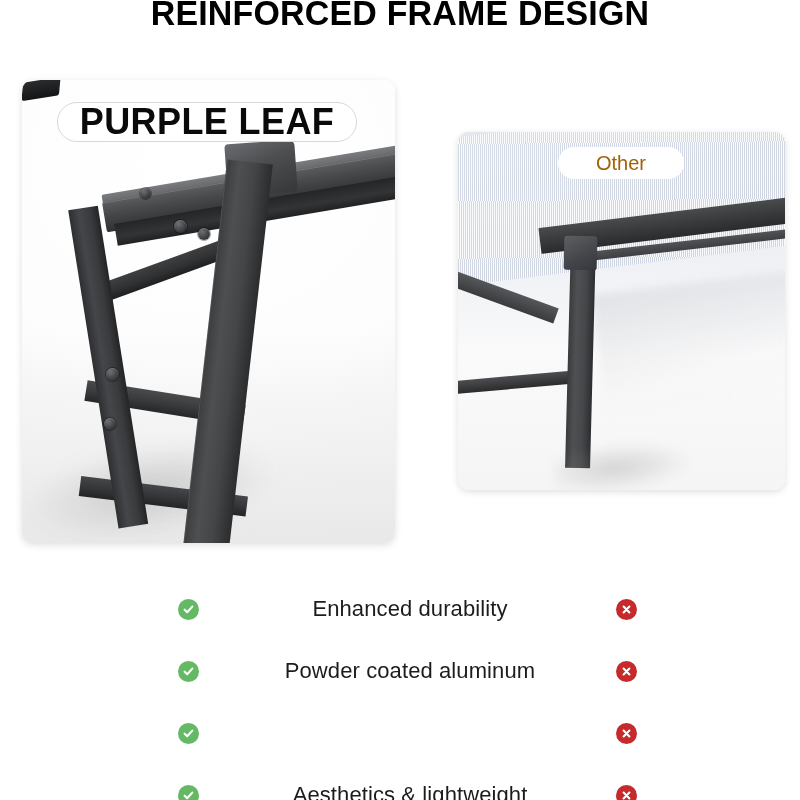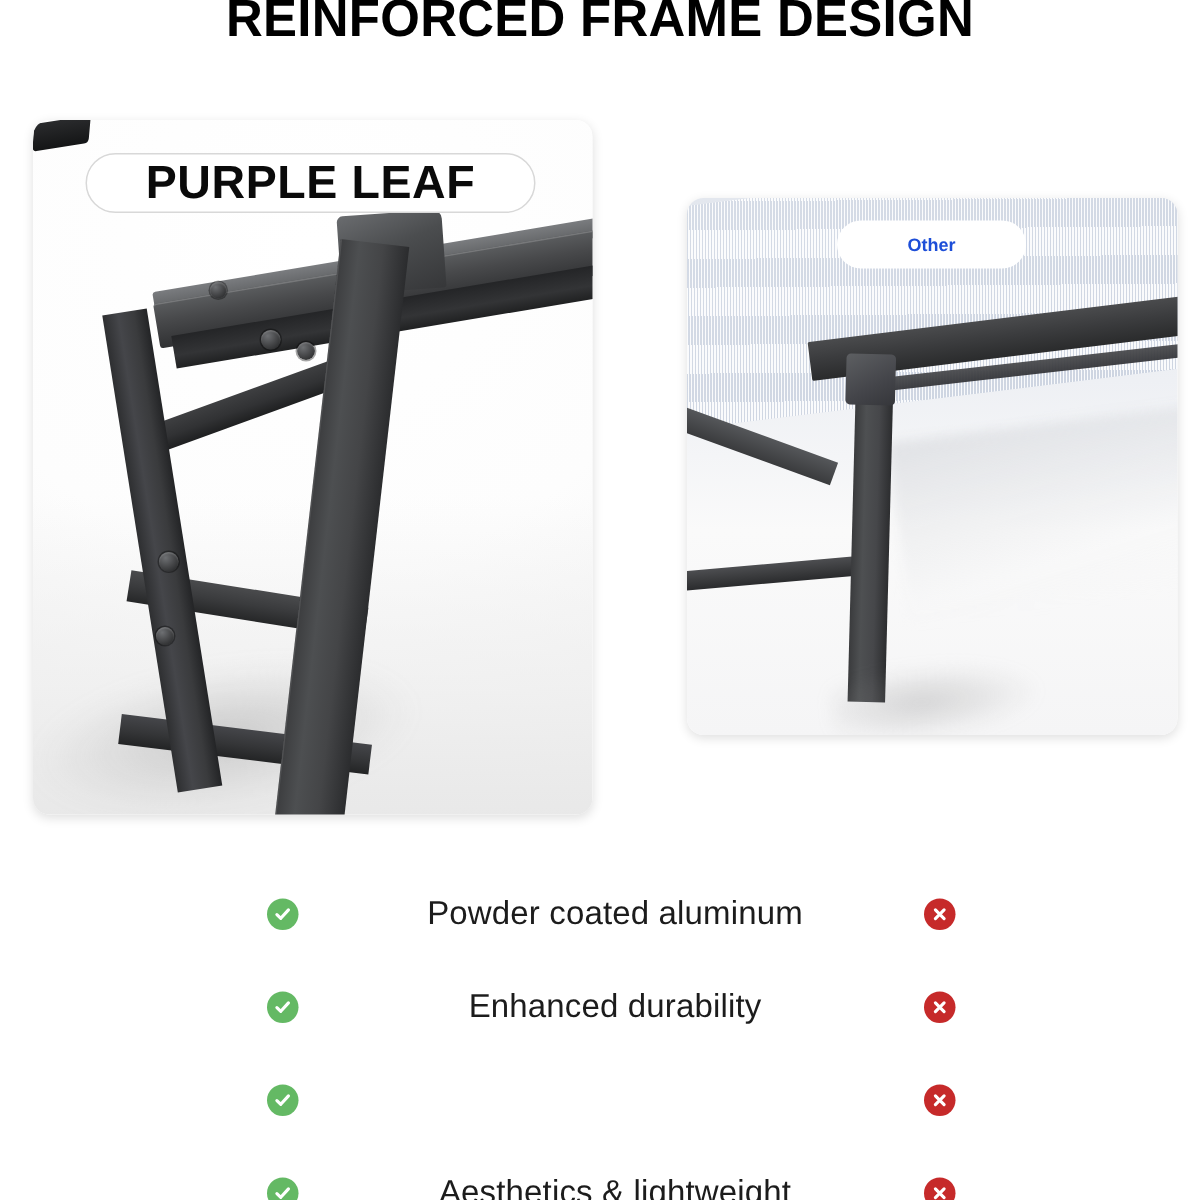--- a/index.html
+++ b/index.html
@@ -64,33 +64,33 @@
     align-items: center;
     justify-content: center;
     z-index: 40;
   }
   .pill-purple-leaf {
     left: 57px;
     top: 102px;
     width: 298px;
     height: 38px;
     border: 1px solid #d8d8d8;
-    font-size: 31px;
+    font-size: 36px;
     font-weight: 700;
     letter-spacing: 0.4px;
     color: #0a0a0a;
   }
   .pill-other {
     left: 558px;
     top: 147px;
     width: 126px;
     height: 32px;
-    font-size: 12px;
-    font-weight: 700;
-    color: #1d4ed8;
+    font-size: 20px;
+    font-weight: 400;
+    color: #a16207;
   }
 
   
   .photo-left-bg {
     position: absolute;
     inset: 0;
     background:
       radial-gradient(120% 85% at 50% 18%, #ffffff 0%, #fdfdfd 55%, #f3f3f3 100%);
   }
   .photo-left-floor {
@@ -435,61 +435,61 @@
 </div>
 
 <div class="features">
 
   <div class="feature-row">
     <span class="icon-check">
       <svg width="13" height="13" viewBox="0 0 13 13">
           <path d="M2.6 6.7 L5.2 9.2 L10.3 3.6" fill="none" stroke="#ffffff" stroke-width="2.1" stroke-linecap="round" stroke-linejoin="round"></path>
         </svg>
     </span>
+    <span class="feature-label">Enhanced durability</span>
+    <span class="icon-cross">
+      <svg width="13" height="13" viewBox="0 0 13 13">
+          <path d="M3.6 3.6 L9.4 9.4 M9.4 3.6 L3.6 9.4" fill="none" stroke="#ffffff" stroke-width="2.1" stroke-linecap="round"></path>
+        </svg>
+    </span>
+  </div>
+
+  <div class="feature-row">
+    <span class="icon-check">
+      <svg width="13" height="13" viewBox="0 0 13 13">
+          <path d="M2.6 6.7 L5.2 9.2 L10.3 3.6" fill="none" stroke="#ffffff" stroke-width="2.1" stroke-linecap="round" stroke-linejoin="round"></path>
+        </svg>
+    </span>
     <span class="feature-label">Powder coated aluminum</span>
     <span class="icon-cross">
       <svg width="13" height="13" viewBox="0 0 13 13">
           <path d="M3.6 3.6 L9.4 9.4 M9.4 3.6 L3.6 9.4" fill="none" stroke="#ffffff" stroke-width="2.1" stroke-linecap="round"></path>
         </svg>
     </span>
   </div>
 
   <div class="feature-row">
     <span class="icon-check">
       <svg width="13" height="13" viewBox="0 0 13 13">
           <path d="M2.6 6.7 L5.2 9.2 L10.3 3.6" fill="none" stroke="#ffffff" stroke-width="2.1" stroke-linecap="round" stroke-linejoin="round"></path>
         </svg>
     </span>
-    <span class="feature-label">Enhanced durability</span>
     <span class="icon-cross">
       <svg width="13" height="13" viewBox="0 0 13 13">
           <path d="M3.6 3.6 L9.4 9.4 M9.4 3.6 L3.6 9.4" fill="none" stroke="#ffffff" stroke-width="2.1" stroke-linecap="round"></path>
         </svg>
     </span>
   </div>
 
   <div class="feature-row">
     <span class="icon-check">
       <svg width="13" height="13" viewBox="0 0 13 13">
           <path d="M2.6 6.7 L5.2 9.2 L10.3 3.6" fill="none" stroke="#ffffff" stroke-width="2.1" stroke-linecap="round" stroke-linejoin="round"></path>
         </svg>
     </span>
-    <span class="icon-cross">
-      <svg width="13" height="13" viewBox="0 0 13 13">
-          <path d="M3.6 3.6 L9.4 9.4 M9.4 3.6 L3.6 9.4" fill="none" stroke="#ffffff" stroke-width="2.1" stroke-linecap="round"></path>
-        </svg>
-    </span>
-  </div>
-
-  <div class="feature-row">
-    <span class="icon-check">
-      <svg width="13" height="13" viewBox="0 0 13 13">
-          <path d="M2.6 6.7 L5.2 9.2 L10.3 3.6" fill="none" stroke="#ffffff" stroke-width="2.1" stroke-linecap="round" stroke-linejoin="round"></path>
-        </svg>
-    </span>
     <span class="feature-label">Aesthetics &amp; lightweight</span>
     <span class="icon-cross">
       <svg width="13" height="13" viewBox="0 0 13 13">
           <path d="M3.6 3.6 L9.4 9.4 M9.4 3.6 L3.6 9.4" fill="none" stroke="#ffffff" stroke-width="2.1" stroke-linecap="round"></path>
         </svg>
     </span>
   </div>
 
 </div>
 

